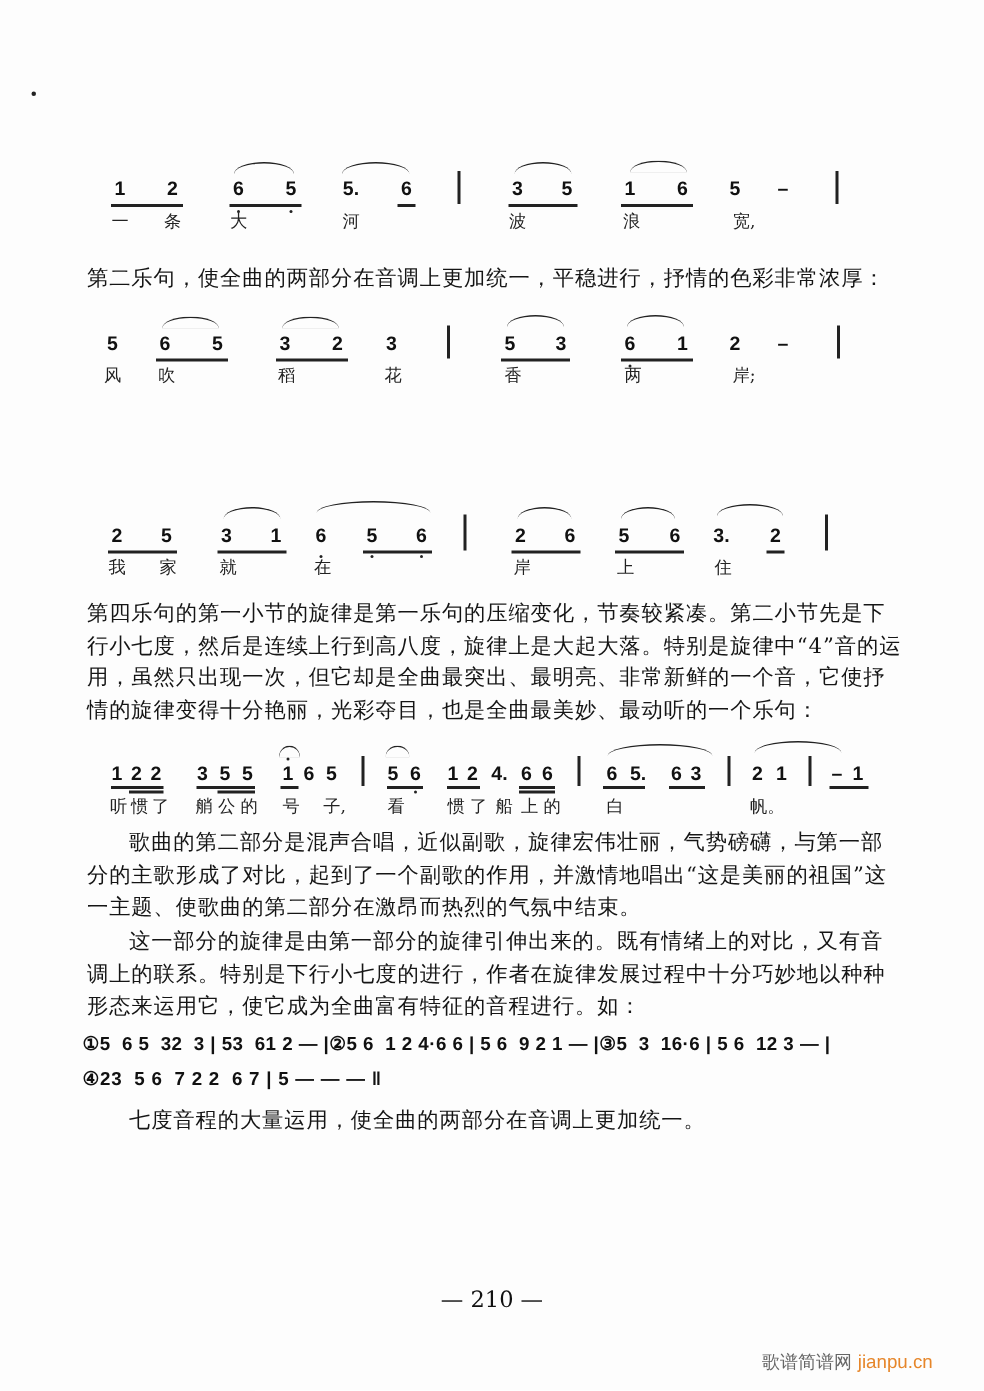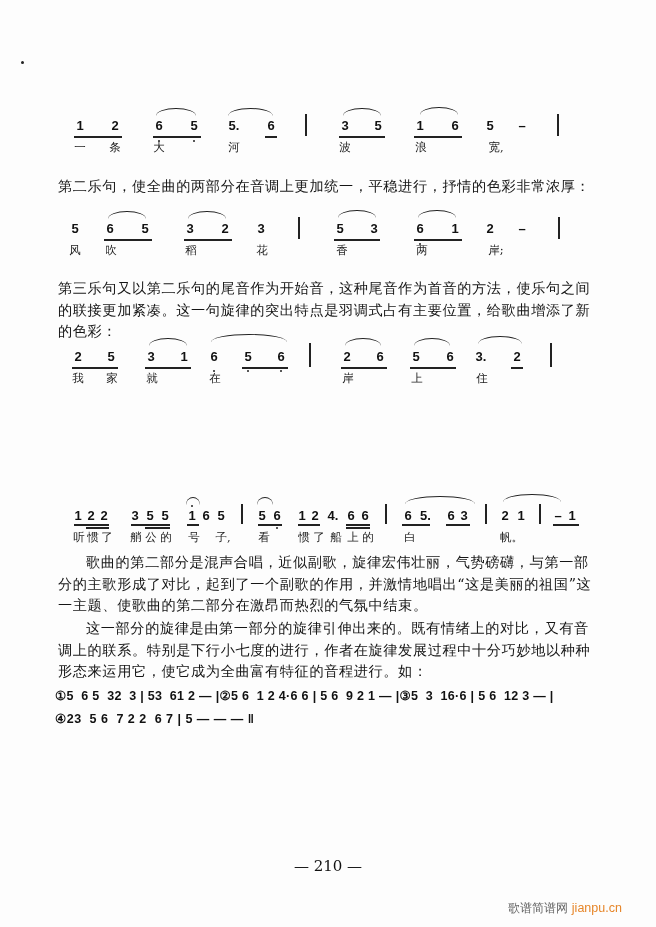--- a/index.html
+++ b/index.html
@@ -96,21 +96,20 @@
     <div class="bar" style="left:558px;top:2px;height:22px"></div>
     <span class="lyric" style="left:67px;top:28px">风</span>
     <span class="lyric" style="left:103px;top:28px">吹</span>
     <span class="lyric" style="left:183px;top:28px">稻</span>
     <span class="lyric" style="left:254px;top:28px">花</span>
     <span class="lyric" style="left:334px;top:28px">香</span>
     <span class="lyric" style="left:414px;top:28px">两</span>
     <span class="lyric" style="left:484px;top:28px;width:24px">岸;</span>
   </div>
 
-  <div class="para" style="top:278px;">第三乐句又以第二乐句的尾音作为开始音，这种尾音作为首音的方法，使乐句之间的联接更加紧凑。这一句旋律的突出特点是羽调式占有主要位置，给歌曲增添了新的色彩：</div>
 
   <div class="staff" style="top:343px;">
     <span class="note" style="left:71px;top:6px">2</span>
     <span class="note" style="left:104px;top:6px">5</span>
     <div class="uline" style="left:72px;top:24px;width:46px"></div>
     <div class="slur" style="left:149px;top:-5px;width:38px"></div>
     <span class="note" style="left:144px;top:6px">3</span>
     <span class="note" style="left:177px;top:6px">1</span>
     <div class="uline" style="left:145px;top:24px;width:46px"></div>
     <div class="slur" style="left:211px;top:-9px;width:76px"></div>
@@ -137,20 +136,21 @@
     <div class="bar" style="left:550px;top:0;height:24px"></div>
     <span class="lyric" style="left:70px;top:28px">我</span>
     <span class="lyric" style="left:104px;top:28px">家</span>
     <span class="lyric" style="left:144px;top:28px">就</span>
     <span class="lyric" style="left:207px;top:28px">在</span>
     <span class="lyric" style="left:340px;top:28px">岸</span>
     <span class="lyric" style="left:409px;top:28px">上</span>
     <span class="lyric" style="left:474px;top:28px">住</span>
   </div>
 
+  <div class="para" style="top:399px;">第四乐句的第一小节的旋律是第一乐句的压缩变化，节奏较紧凑。第二小节先是下行小七度，然后是连续上行到高八度，旋律上是大起大落。特别是旋律中“4”音的运用，虽然只出现一次，但它却是全曲最突出、最明亮、非常新鲜的一个音，它使抒情的旋律变得十分艳丽，光彩夺目，也是全曲最美妙、最动听的一个乐句：</div>
 
   <div class="staff" style="top:500px;">
     <span class="note" style="left:73px;top:8px;width:10px">1</span>
     <span class="note" style="left:86px;top:8px;width:10px">2</span>
     <span class="note" style="left:99px;top:8px;width:10px">2</span>
     <div class="uline" style="left:74px;top:24px;width:35px"></div>
     <div class="uline" style="left:86px;top:27px;width:23px"></div>
     <span class="note" style="left:130px;top:8px;width:10px">3</span>
     <span class="note" style="left:145px;top:8px;width:10px">5</span>
     <span class="note" style="left:160px;top:8px;width:10px">5</span>
@@ -210,20 +210,21 @@
     <span class="lyric" style="left:500px;top:30px;width:22px">帆。</span>
   </div>
 
   <div class="para indent" style="top:618px;">这一部分的旋律是由第一部分的旋律引伸出来的。既有情绪上的对比，又有音调上的联系。特别是下行小七度的进行，作者在旋律发展过程中十分巧妙地以种种形态来运用它，使它成为全曲富有特征的音程进行。如：</div>
 
   <div class="para indent" style="top:552px;">歌曲的第二部分是混声合唱，近似副歌，旋律宏伟壮丽，气势磅礴，与第一部分的主歌形成了对比，起到了一个副歌的作用，并激情地唱出“这是美丽的祖国”这一主题、使歌曲的第二部分在激昂而热烈的气氛中结束。</div>
 
   <div class="example" style="top:688px;font-size:12.5px;letter-spacing:0.3px;">①5  6 5  32  3 | 53  61 2 — |②5 6  1 2 4·6 6 | 5 6  9 2 1 — |③5  3  16·6 | 5 6  12 3 — |</div>
   <div class="example" style="top:711px;font-size:12.5px;">④23  5 6  7 2 2  6 7 | 5 — — — ‖</div>
 
+  <div class="para indent" style="top:737px;">七度音程的大量运用，使全曲的两部分在音调上更加统一。</div>
 
   <div class="pagenum">— 210 —</div>
 
   <div class="watermark">
     <span>歌谱简谱网</span>
     <span class="wm-url">jianpu.cn</span>
   </div>
 </div>
 
 </body></html>

